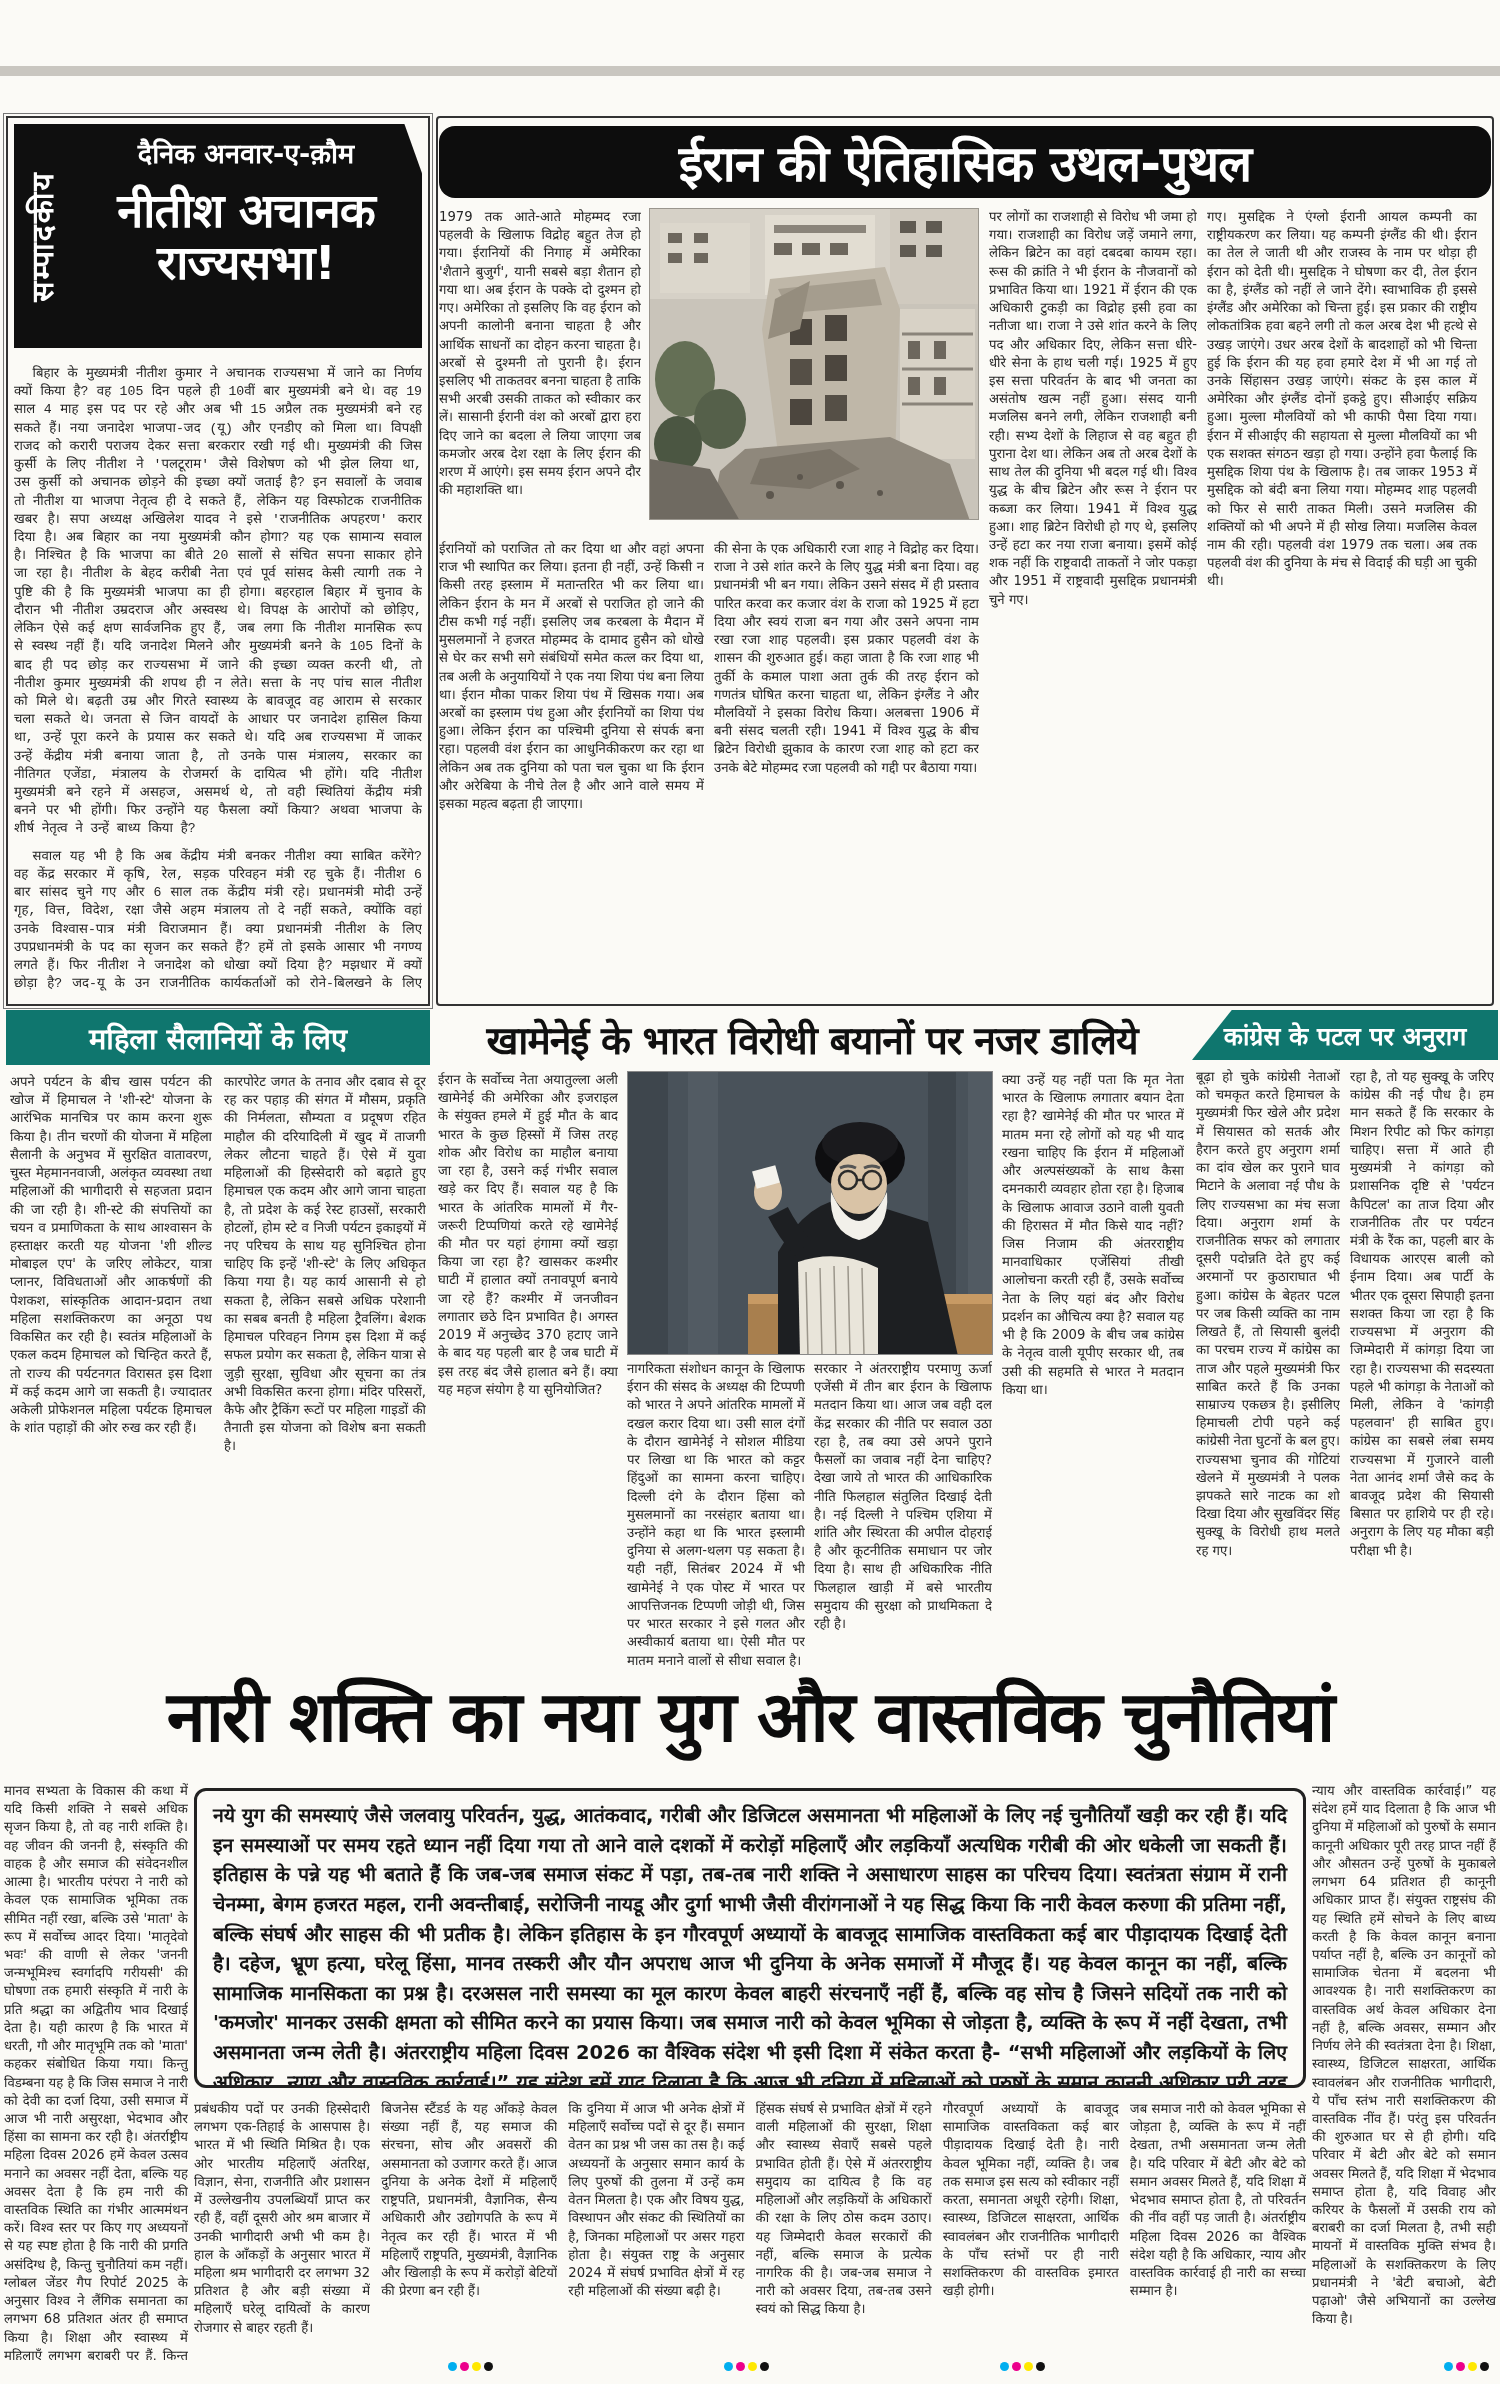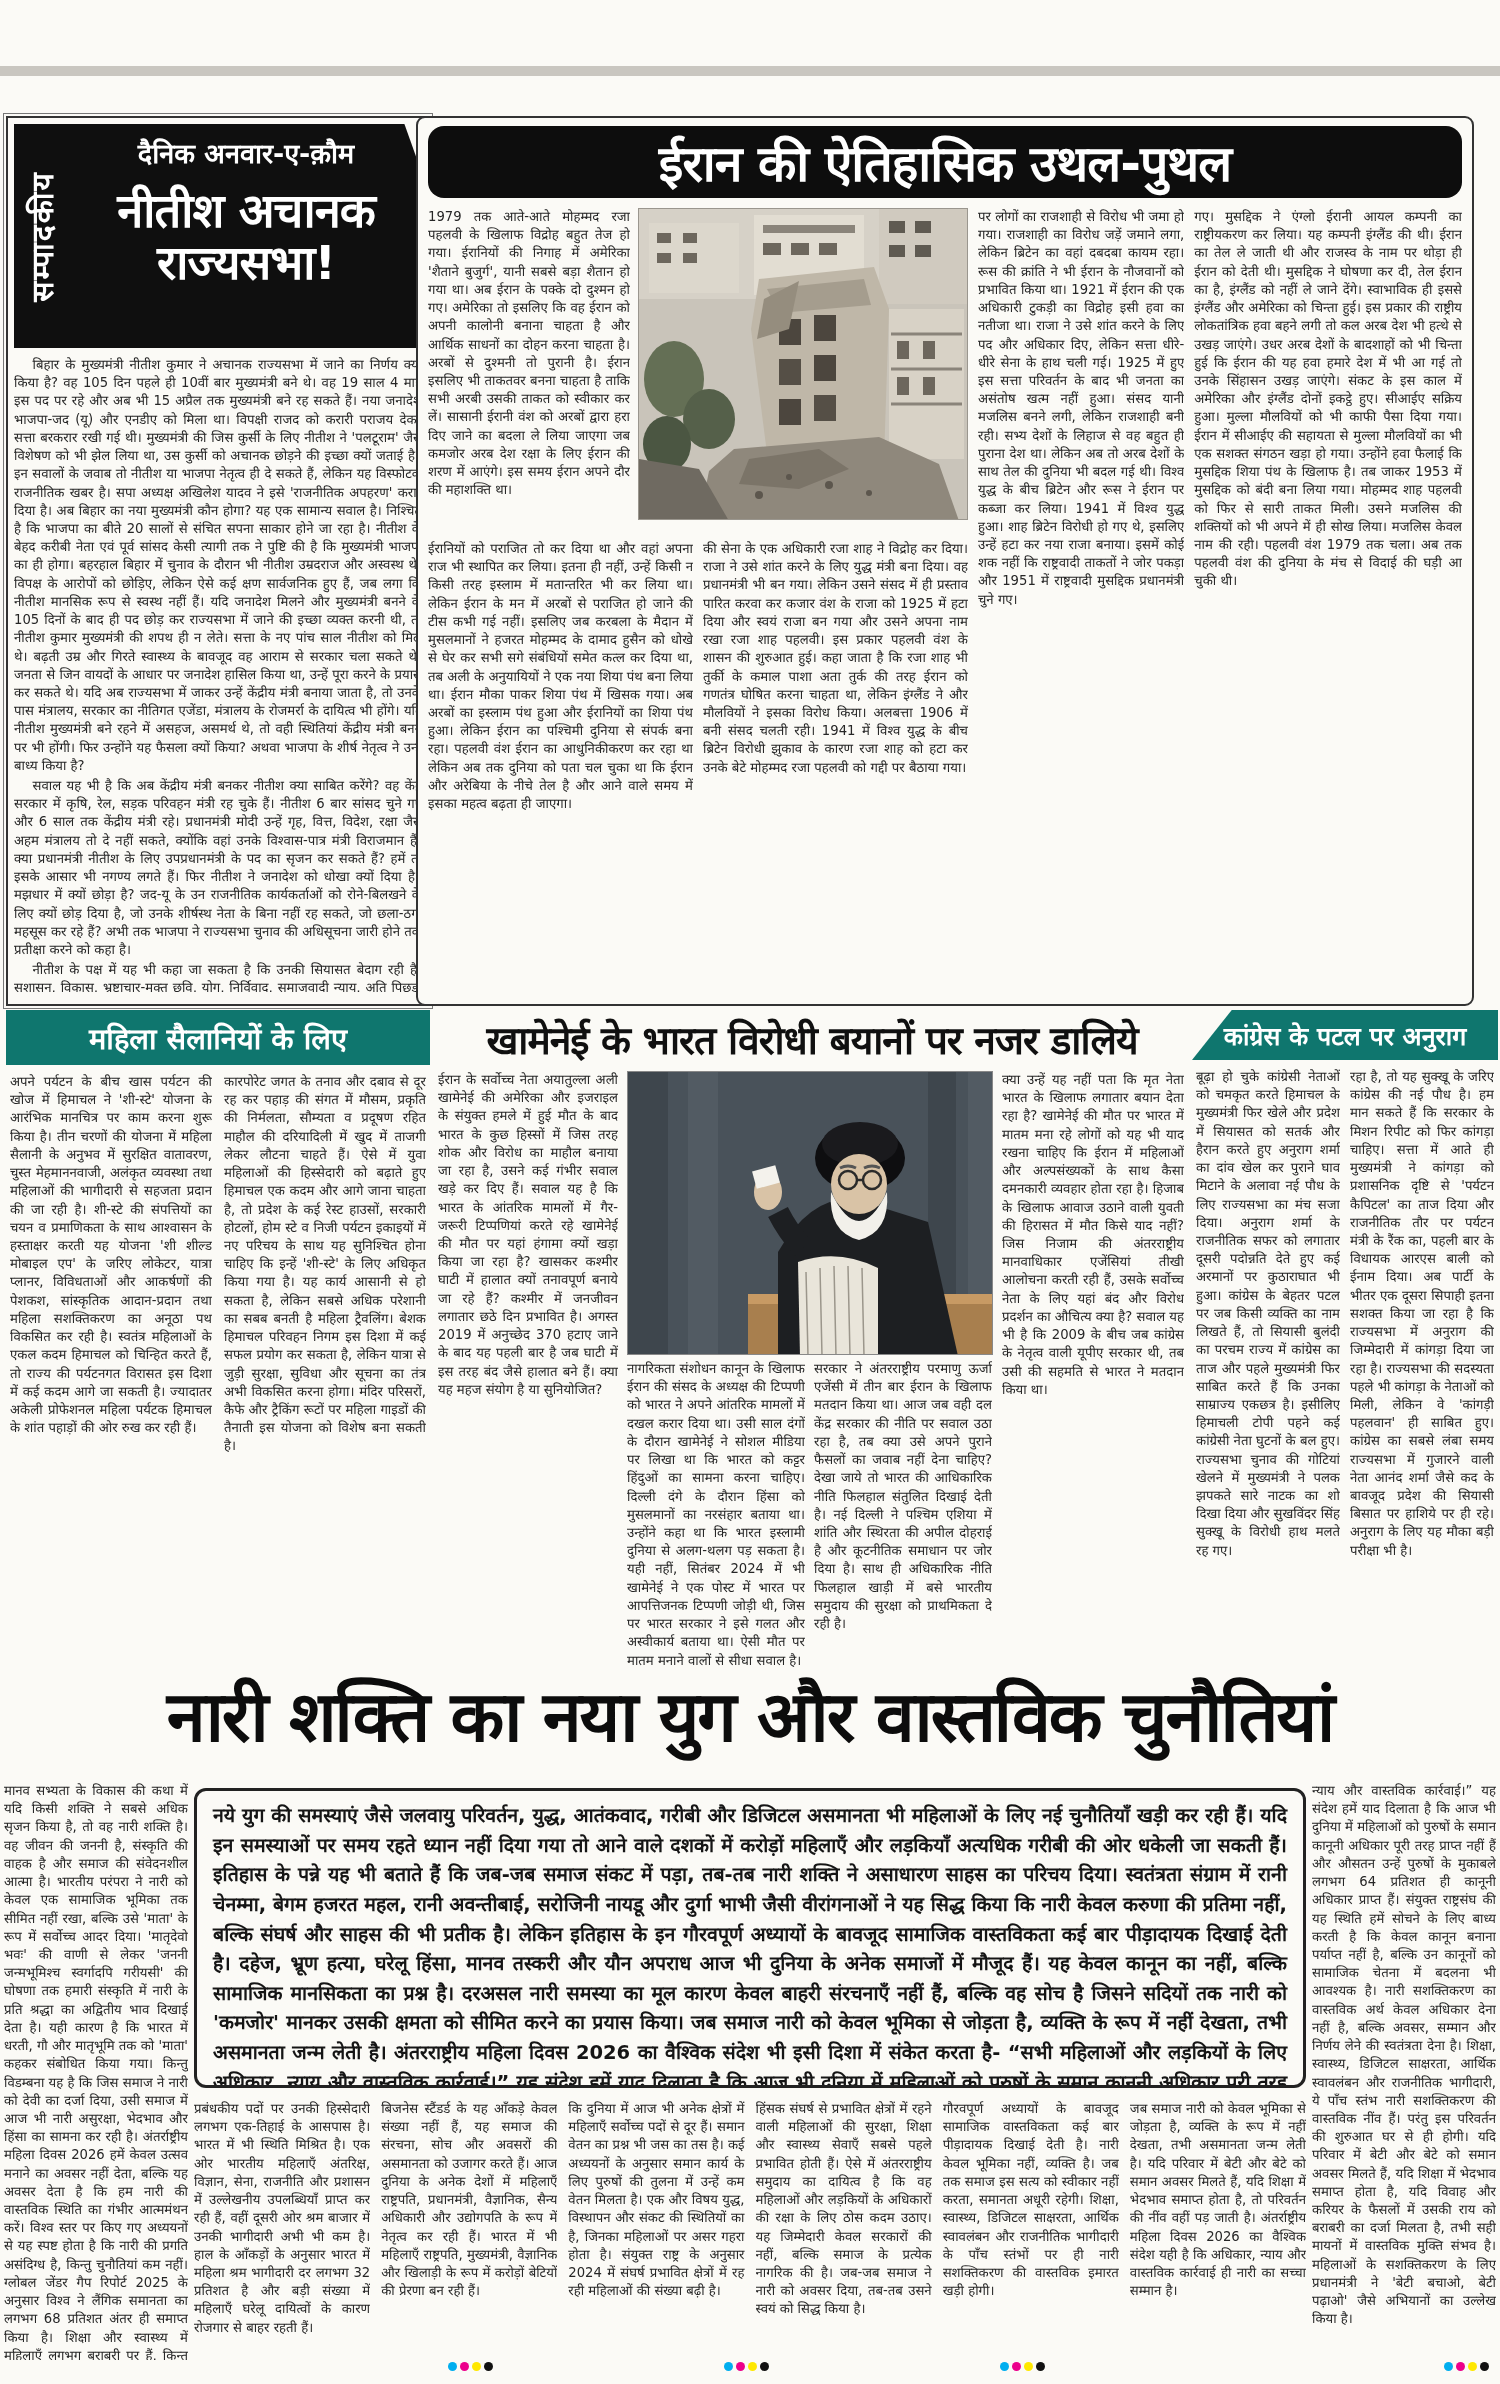--- a/index.html
+++ b/index.html
@@ -14,37 +14,37 @@
   .hdr-frame-inner{border:1px solid #fff;padding:4px 16px;color:#fff;font-weight:bold;font-size:21px;white-space:nowrap;}
   .paper-box{background:#fff;border:2px solid #0d0d0d;box-shadow:0 0 0 3px #fff;
              padding:5px 20px;font-weight:bold;font-size:22px;color:#111;white-space:nowrap;}
   .hdr-dot{width:24px;height:38px;background:#fff;border-radius:50%;}
   .section-oval{background:#fff;border-radius:50%;padding:8px 34px;font-weight:bold;font-size:22px;color:#111;white-space:nowrap;}
   .hdr-group{display:flex;align-items:center;gap:22px;}
   .gray-rule{position:absolute;left:0;top:66px;right:0;height:10px;background:#c9c6c0;}
 
   
   .btxt{font-size:13.2px;line-height:1.38;text-align:justify;color:#262626;overflow:hidden;}
-  .btxt p{margin:0 0 2px 0;text-indent:1.4em;}
+  .btxt p{margin:9px 0 2px 0;text-indent:1.4em;font-family:Liberation Mono, monospace;}
 
   
   .editorial{position:absolute;left:6px;top:116px;width:424px;height:890px;
              border:2px solid #333;outline:1px solid #777;outline-offset:2px;padding:6px;background:#fbfaf6;}
   .edit-banner{display:flex;height:224px;}
   .edit-side{width:56px;background:#0f0f0f;color:#fff;display:flex;align-items:center;justify-content:center;}
   .edit-side span{writing-mode:vertical-rl;transform:rotate(180deg);font-size:30px;font-weight:bold;letter-spacing:2px;}
   .edit-black{flex:1;background:#0f0f0f;color:#fff;text-align:center;padding:10px 4px 4px 4px;
               clip-path:polygon(0 0,95% 0,100% 22%,100% 100%,0 100%);}
   .edit-kicker{font-size:27px;font-weight:bold;}
   .edit-title{font-size:47px;font-weight:bold;line-height:1.1;margin-top:14px;letter-spacing:-1px;}
   .edit-body{height:636px;margin-top:8px;}
 
   
-  .iran{position:absolute;left:416px;top:116px;width:1058px;height:890px;
-        border:2px solid #333;border-radius:9px;padding:8px 10px;background:#fbfaf6;}
+  .iran{position:absolute;left:436px;top:116px;width:1058px;height:890px;
+        border:2px solid #333;border-radius:4px;padding:8px 1px;background:#fbfaf6;}
   .iran-head{background:#0d0d0d;color:#fff;border-radius:16px;height:72px;display:flex;
              align-items:center;justify-content:center;font-size:50px;font-weight:bold;letter-spacing:-1px;}
   .iran-body{display:flex;gap:10px;margin-top:10px;height:790px;}
   .iran-leftblock{width:540px;display:flex;flex-direction:column;}
   .iran-top{display:flex;gap:8px;height:314px;}
   .iran-colA{width:202px;}
   .photo-frame{width:330px;height:312px;border:1px solid #9a968e;overflow:hidden;background:#c8c3ba;}
   .iran-bottom{display:flex;gap:10px;flex:1;margin-top:18px;}
   .iran-bottom .btxt{width:265px;}
   .iran-colD{width:208px;}

